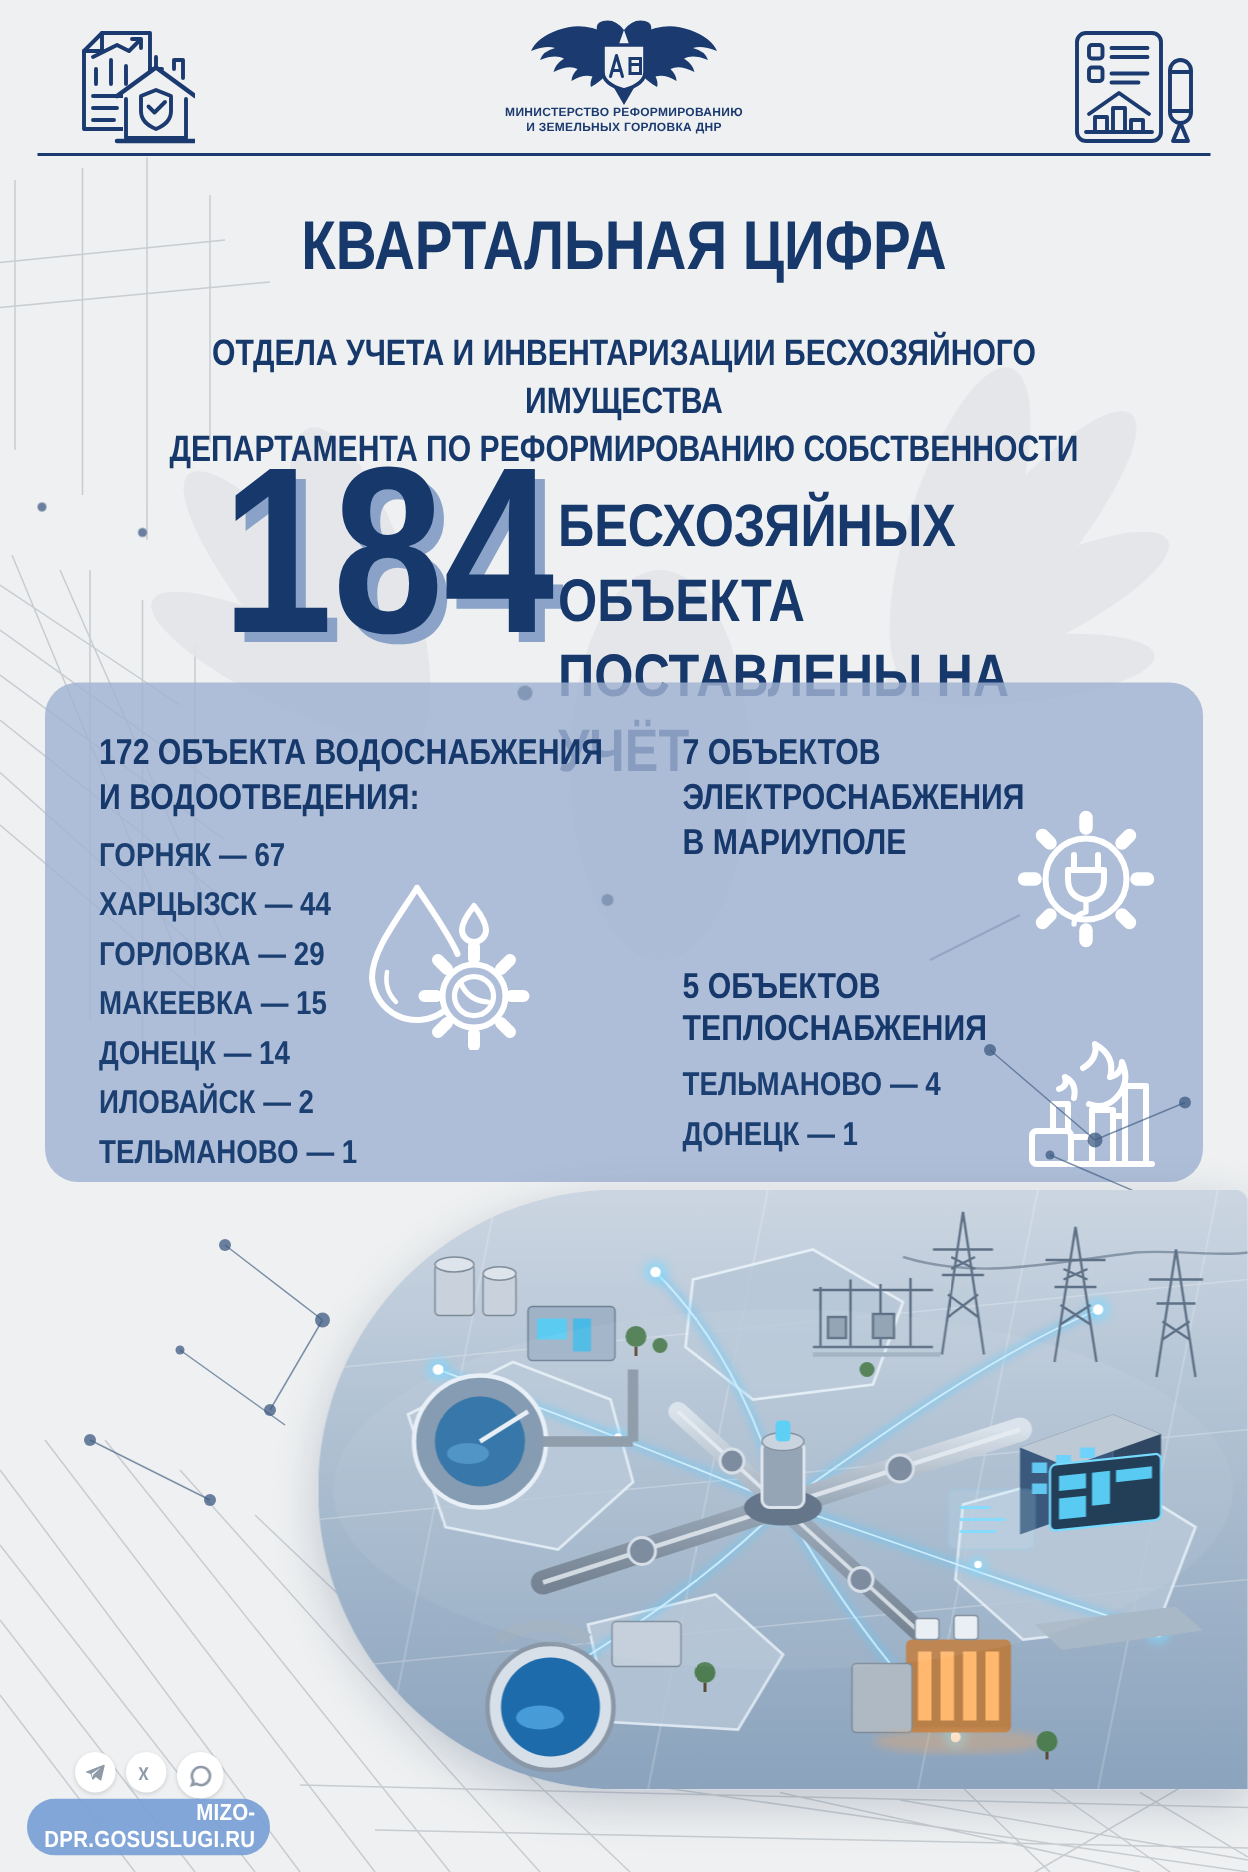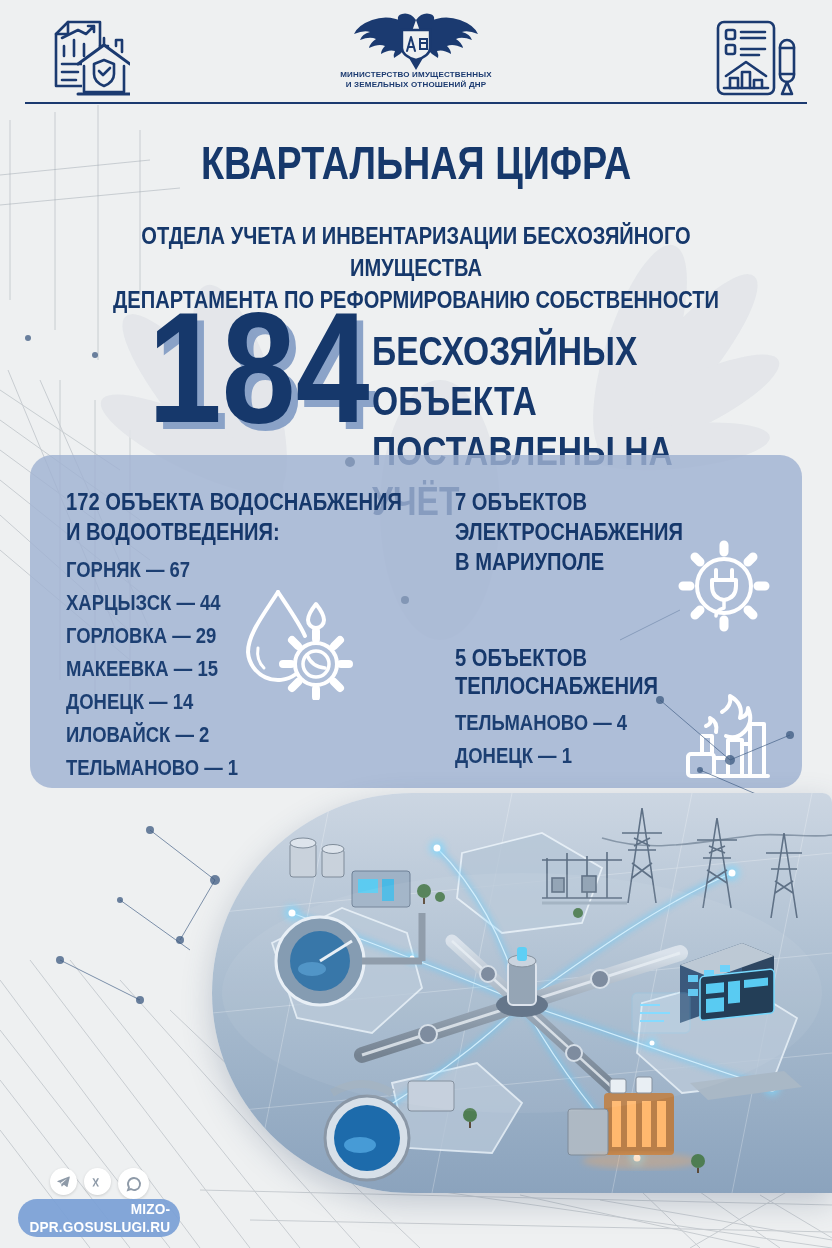--- a/index.html
+++ b/index.html
@@ -111,22 +111,22 @@
     <path d="M68 50 l7 12 l7 -12 q-7 4 -14 0 Z"></path>
   </g>
   <path d="M61 22 h28 v18 q0 8 -14 12 q-14 -4 -14 -12 Z" fill="#eef0f1" stroke="#1b3a70" stroke-width="2.4"></path>
   <g stroke="#1b3a70" stroke-width="2" fill="none" stroke-linecap="round">
     <path d="M70 29 l-4 14 M70 29 l4 14 M67 39 h6"></path>
     <path d="M79 31 h7 v10 h-7 Z M79 35 h7"></path>
   </g>
 </svg>
 
 <div class="abs" id="ministry-text">
-  <div>МИНИСТЕРСТВО ИМУЩЕСТВЕННЫХ</div>
-  <div>И ЗЕМЕЛЬНЫХ ОТНОШЕНИЙ ДНР</div>
+  <div>МИНИСТЕРСТВО РЕФОРМИРОВАНИЮ</div>
+  <div>И ЗЕМЕЛЬНЫХ ГОРЛОВКА ДНР</div>
 </div>
 
 <div class="abs" id="divider"></div>
 
 <div class="abs navy condC" id="title">КВАРТАЛЬНАЯ ЦИФРА</div>
 
 <div class="abs navy condC" id="subtitle">
   <div>ОТДЕЛА УЧЕТА И ИНВЕНТАРИЗАЦИИ БЕСХОЗЯЙНОГО ИМУЩЕСТВА</div>
   <div>ДЕПАРТАМЕНТА ПО РЕФОРМИРОВАНИЮ СОБСТВЕННОСТИ</div>
 </div>

